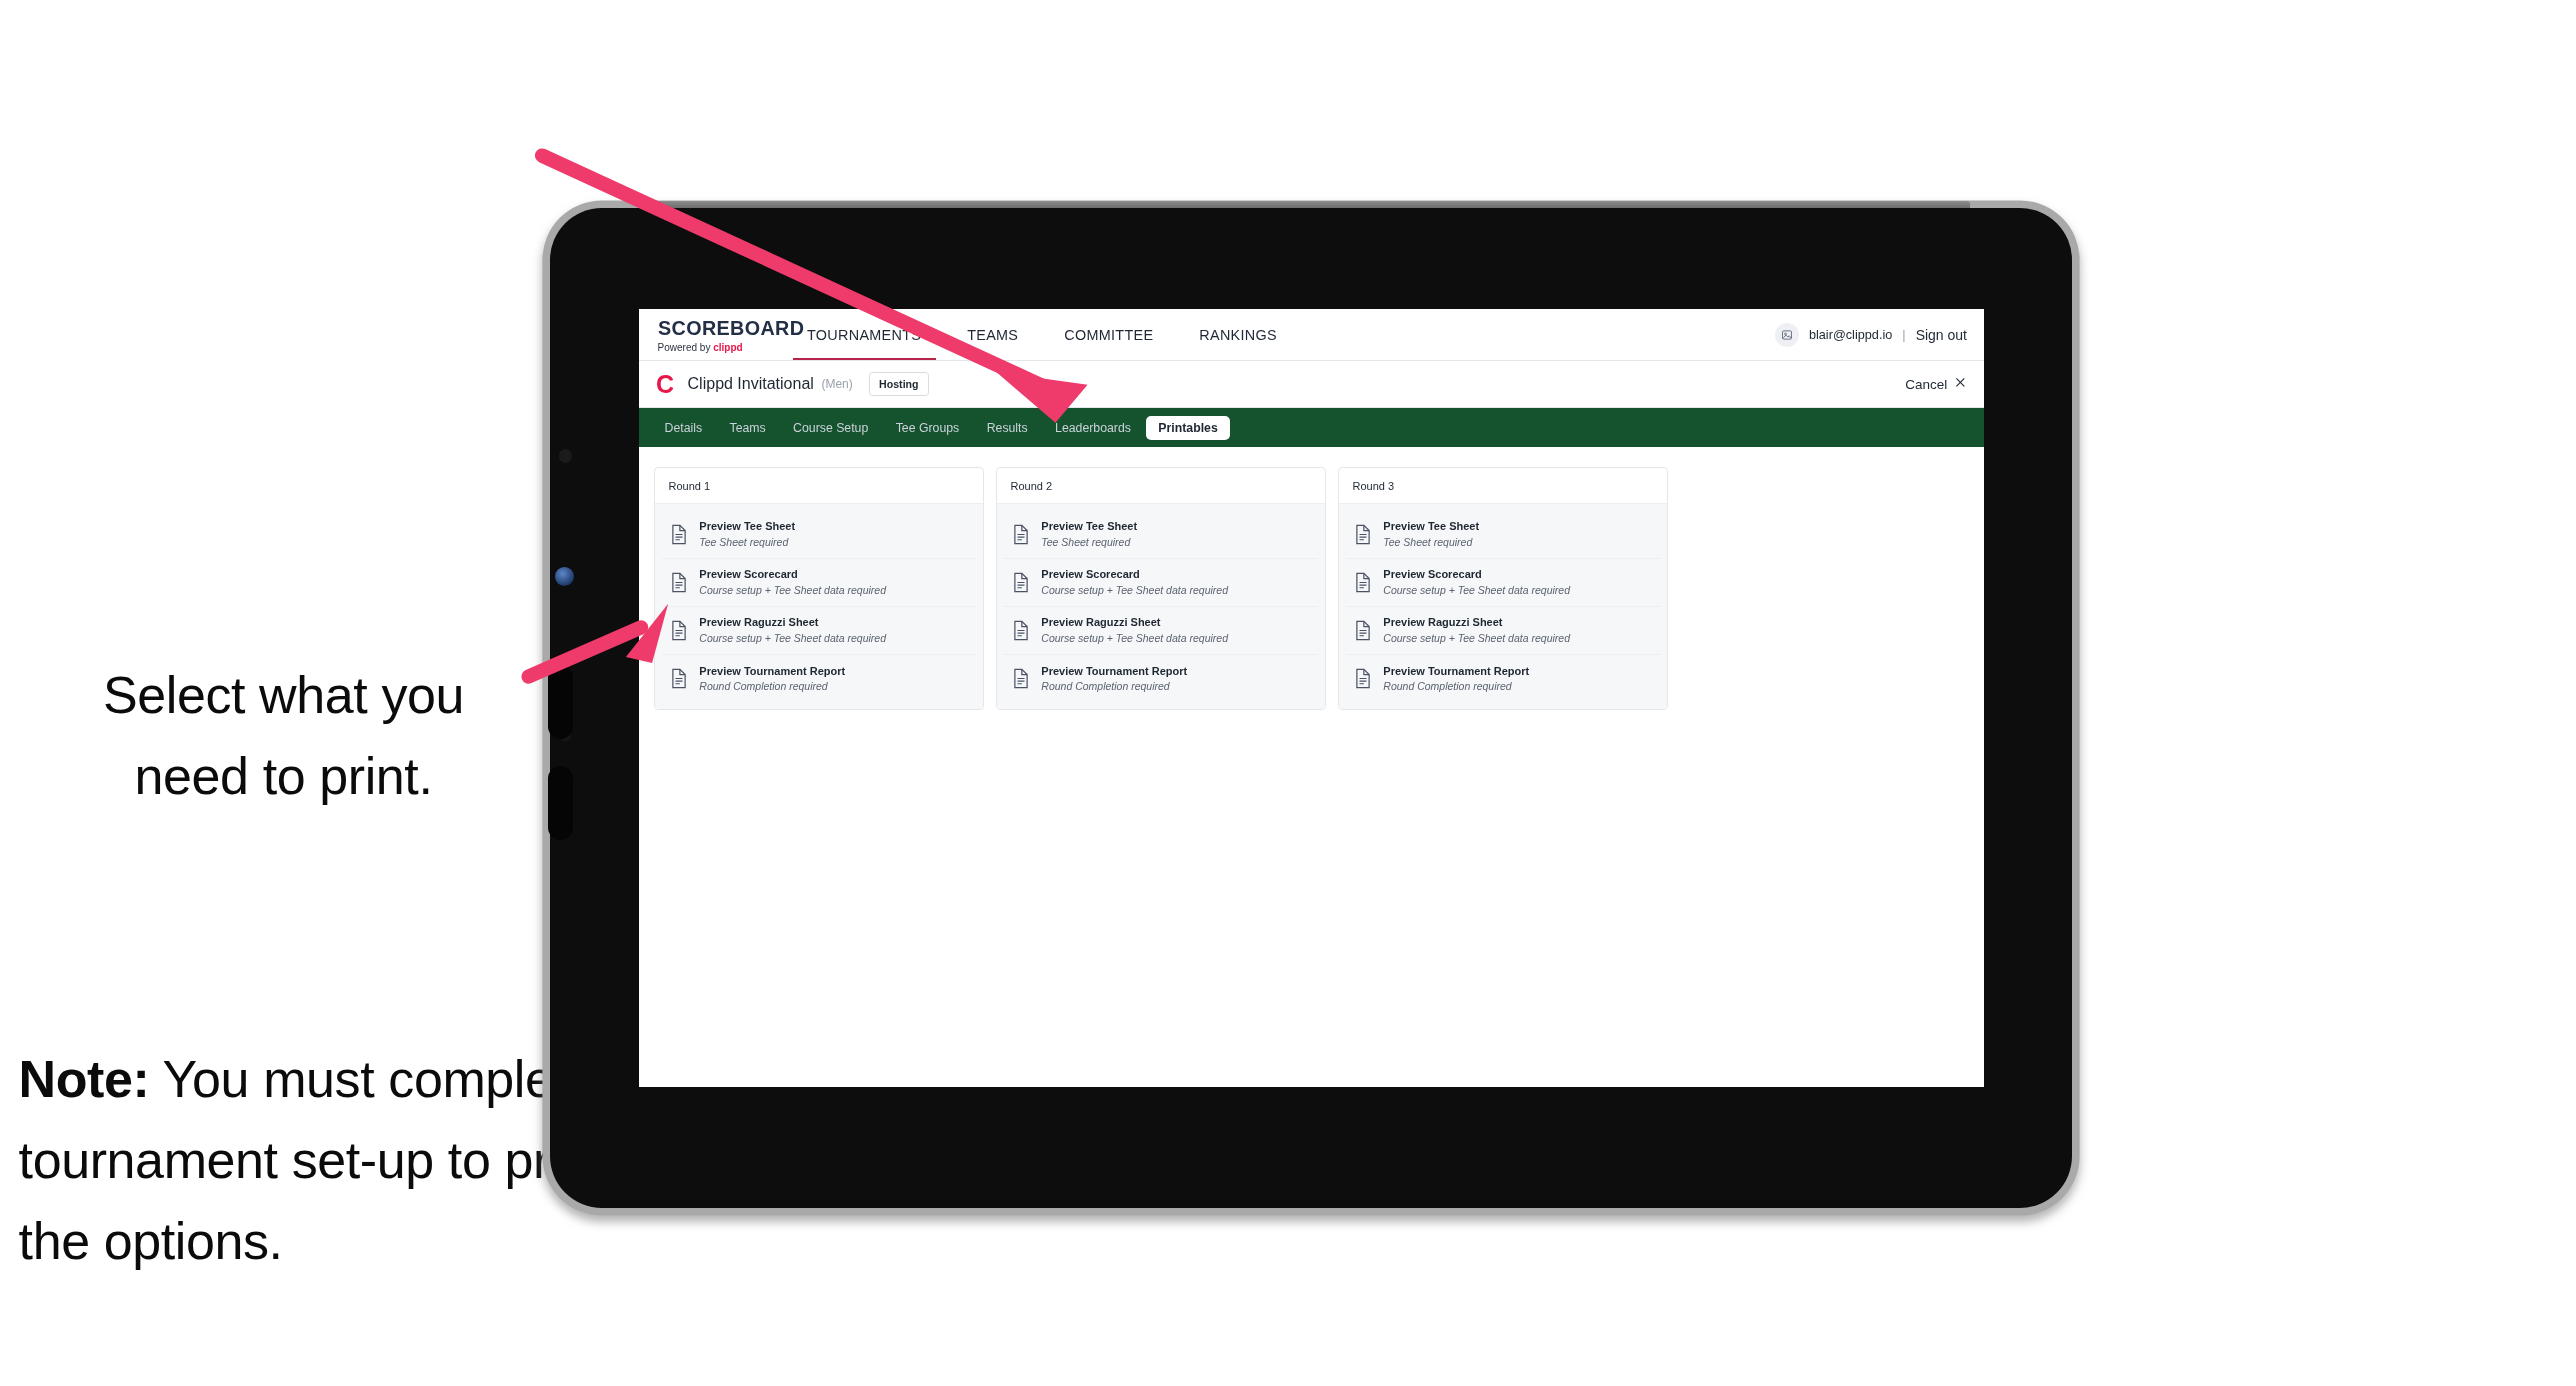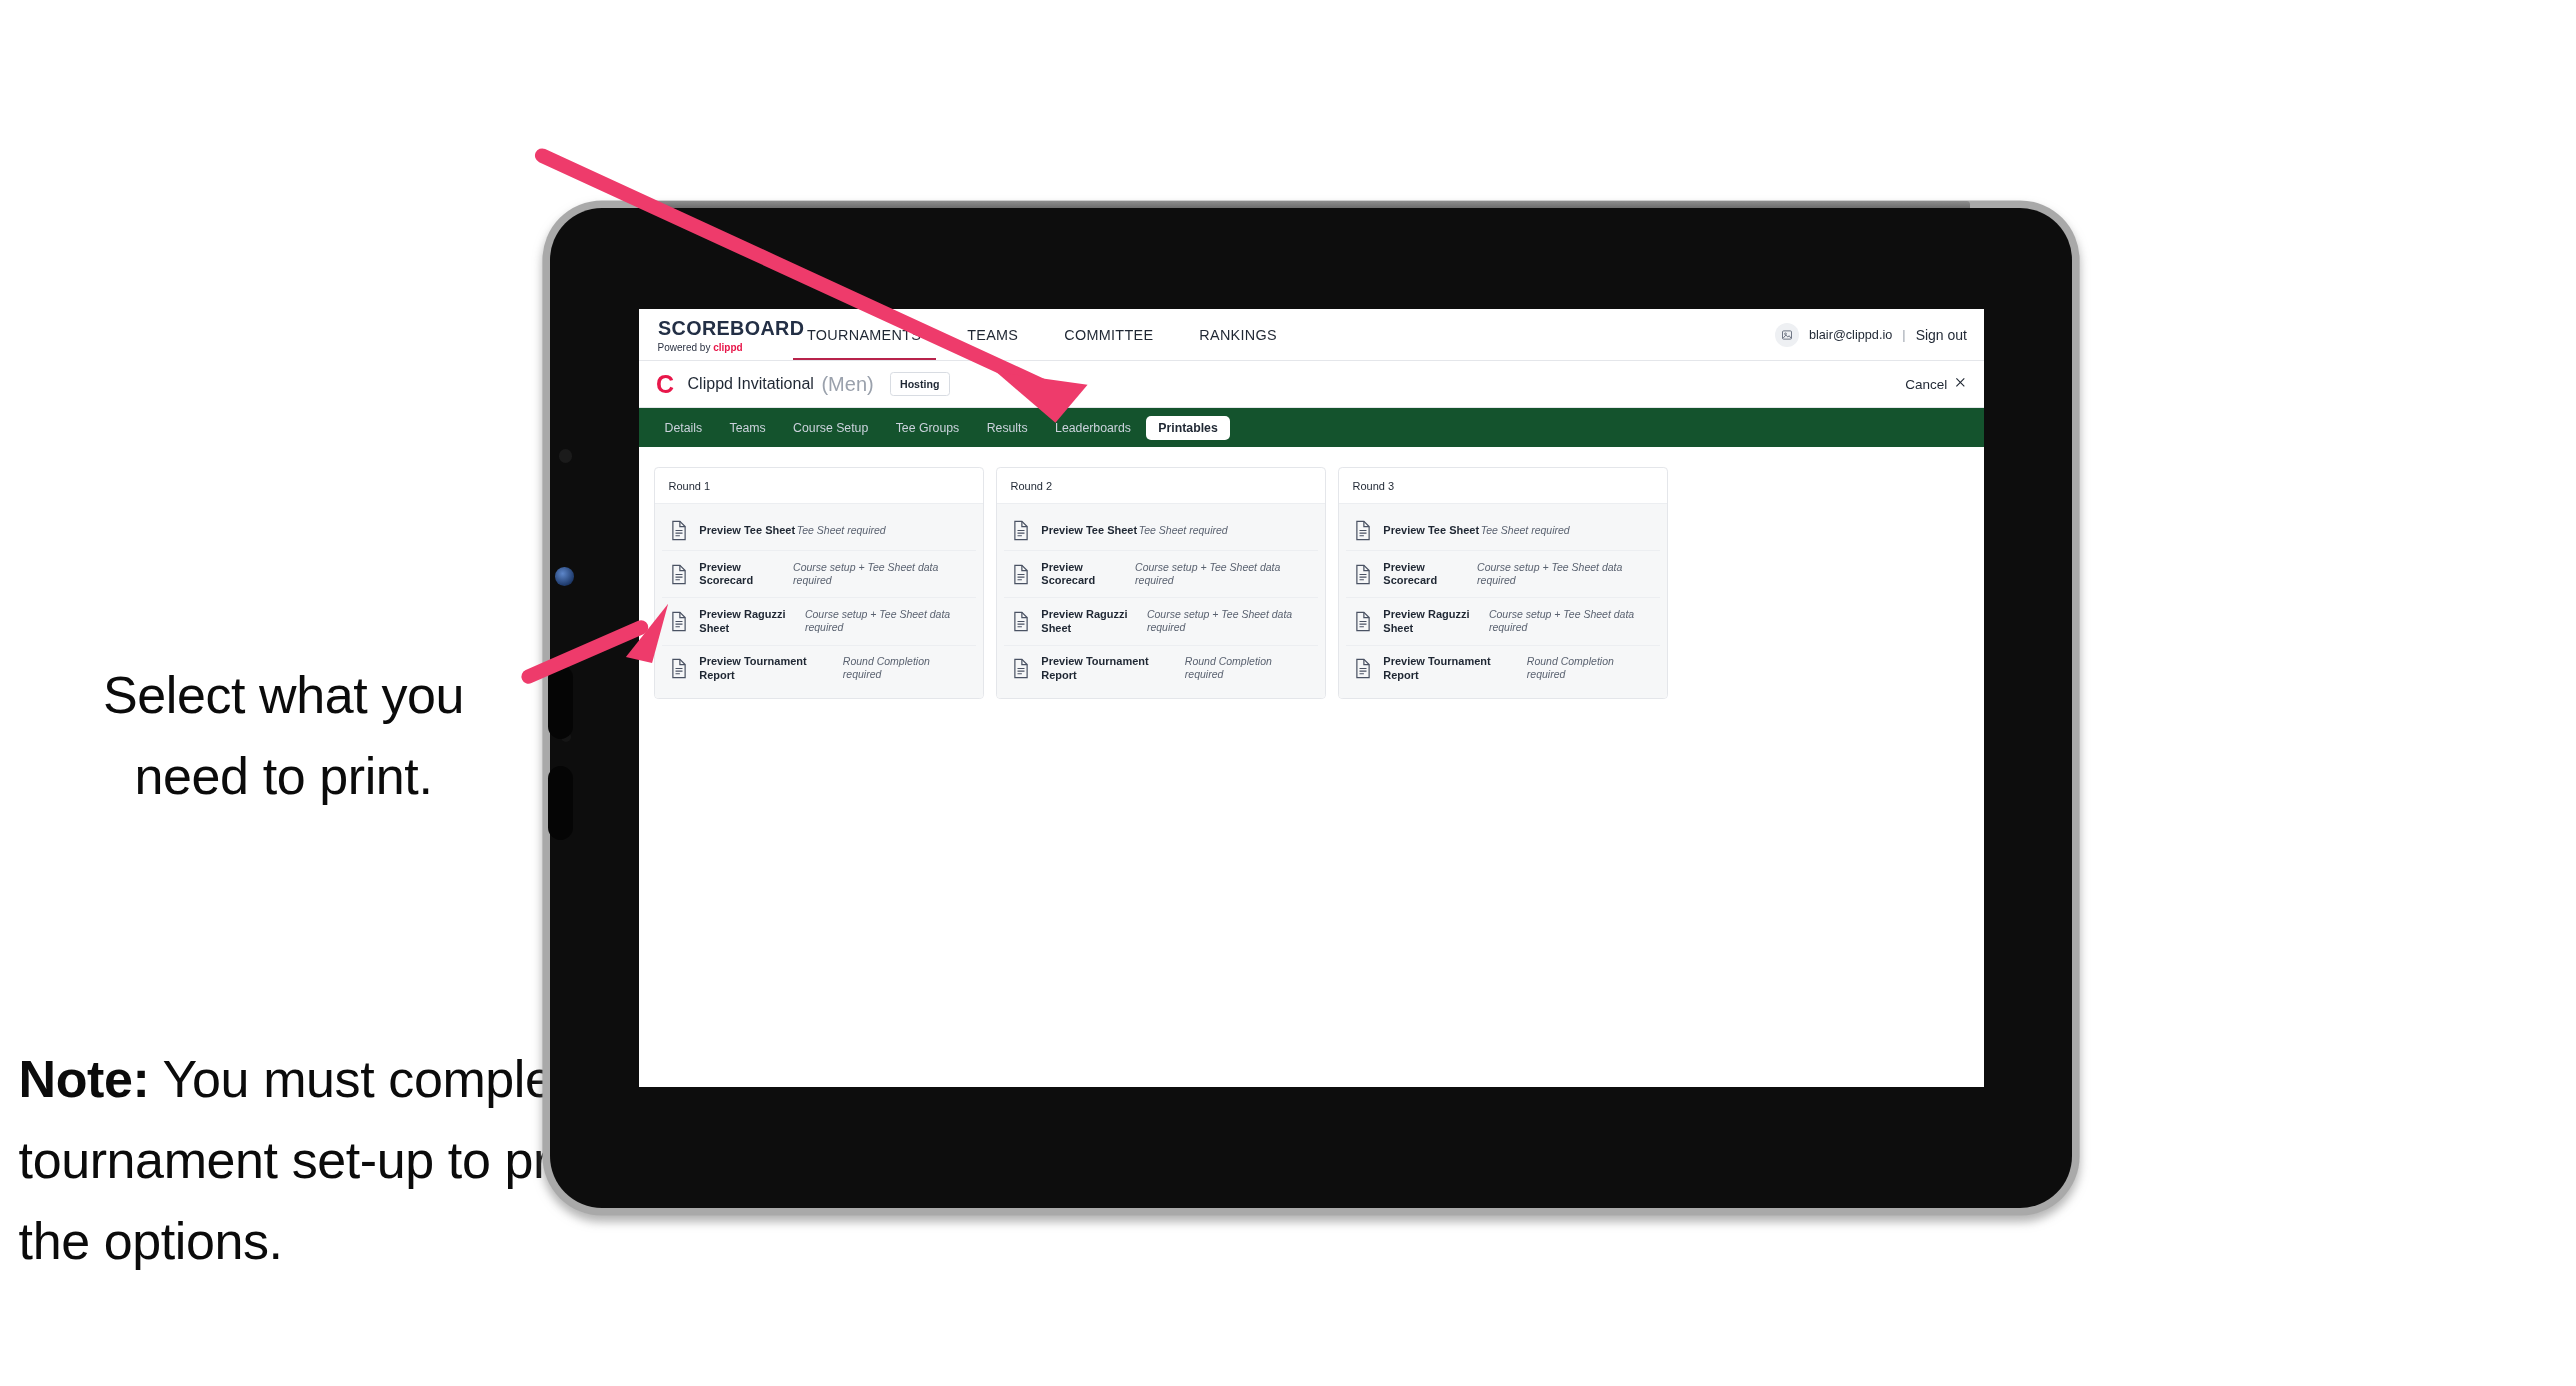--- a/index.html
+++ b/index.html
@@ -203,21 +203,21 @@
   }
   #clippd-c {
     font-family: "Liberation Sans", sans-serif;
     font-weight: 700;
     font-size: 25px;
     color: #e8174a;
     line-height: 1;
     margin-right: 13.5px;
   }
   #tournament-name { font-size: 16px; color: #1f2733; }
-  #tournament-gender { font-size: 20px; color: #9aa1ac; margin-left: 7.6px; }
+  #tournament-gender { font-size: 12px; color: #9aa1ac; margin-left: 7.6px; }
   #hosting-badge {
     margin-left: 16px;
     border: 0.8px solid #d8dce2;
     border-radius: 3.4px;
     padding: 5px 9.3px;
     font-size: 10.6px;
     font-weight: 700;
     color: #1f2733;
     background: #fff;
   }
@@ -280,21 +280,21 @@
     align-items: center;
     gap: 11px;
     padding: 9.3px 8.5px;
     border-bottom: 0.8px solid #eceef1;
     background: #f6f7f8;
     cursor: pointer;
   }
   .doc-row:last-child { border-bottom: none; }
   .doc-icon { flex: 0 0 auto; width: 18px; height: 21px; color: #4a5263; }
   .doc-icon svg { display: block; }
-  .doc-text { display: flex; flex-direction: row; gap: 1.7px; }
+  .doc-text { display: flex; flex-direction: column; gap: 1.7px; }
   .doc-title {
     font-size: 11px;
     font-weight: 700;
     color: #1f2733;
     line-height: 1.25;
   }
   .doc-sub {
     font-size: 10.5px;
     font-style: italic;
     color: #5a6270;

